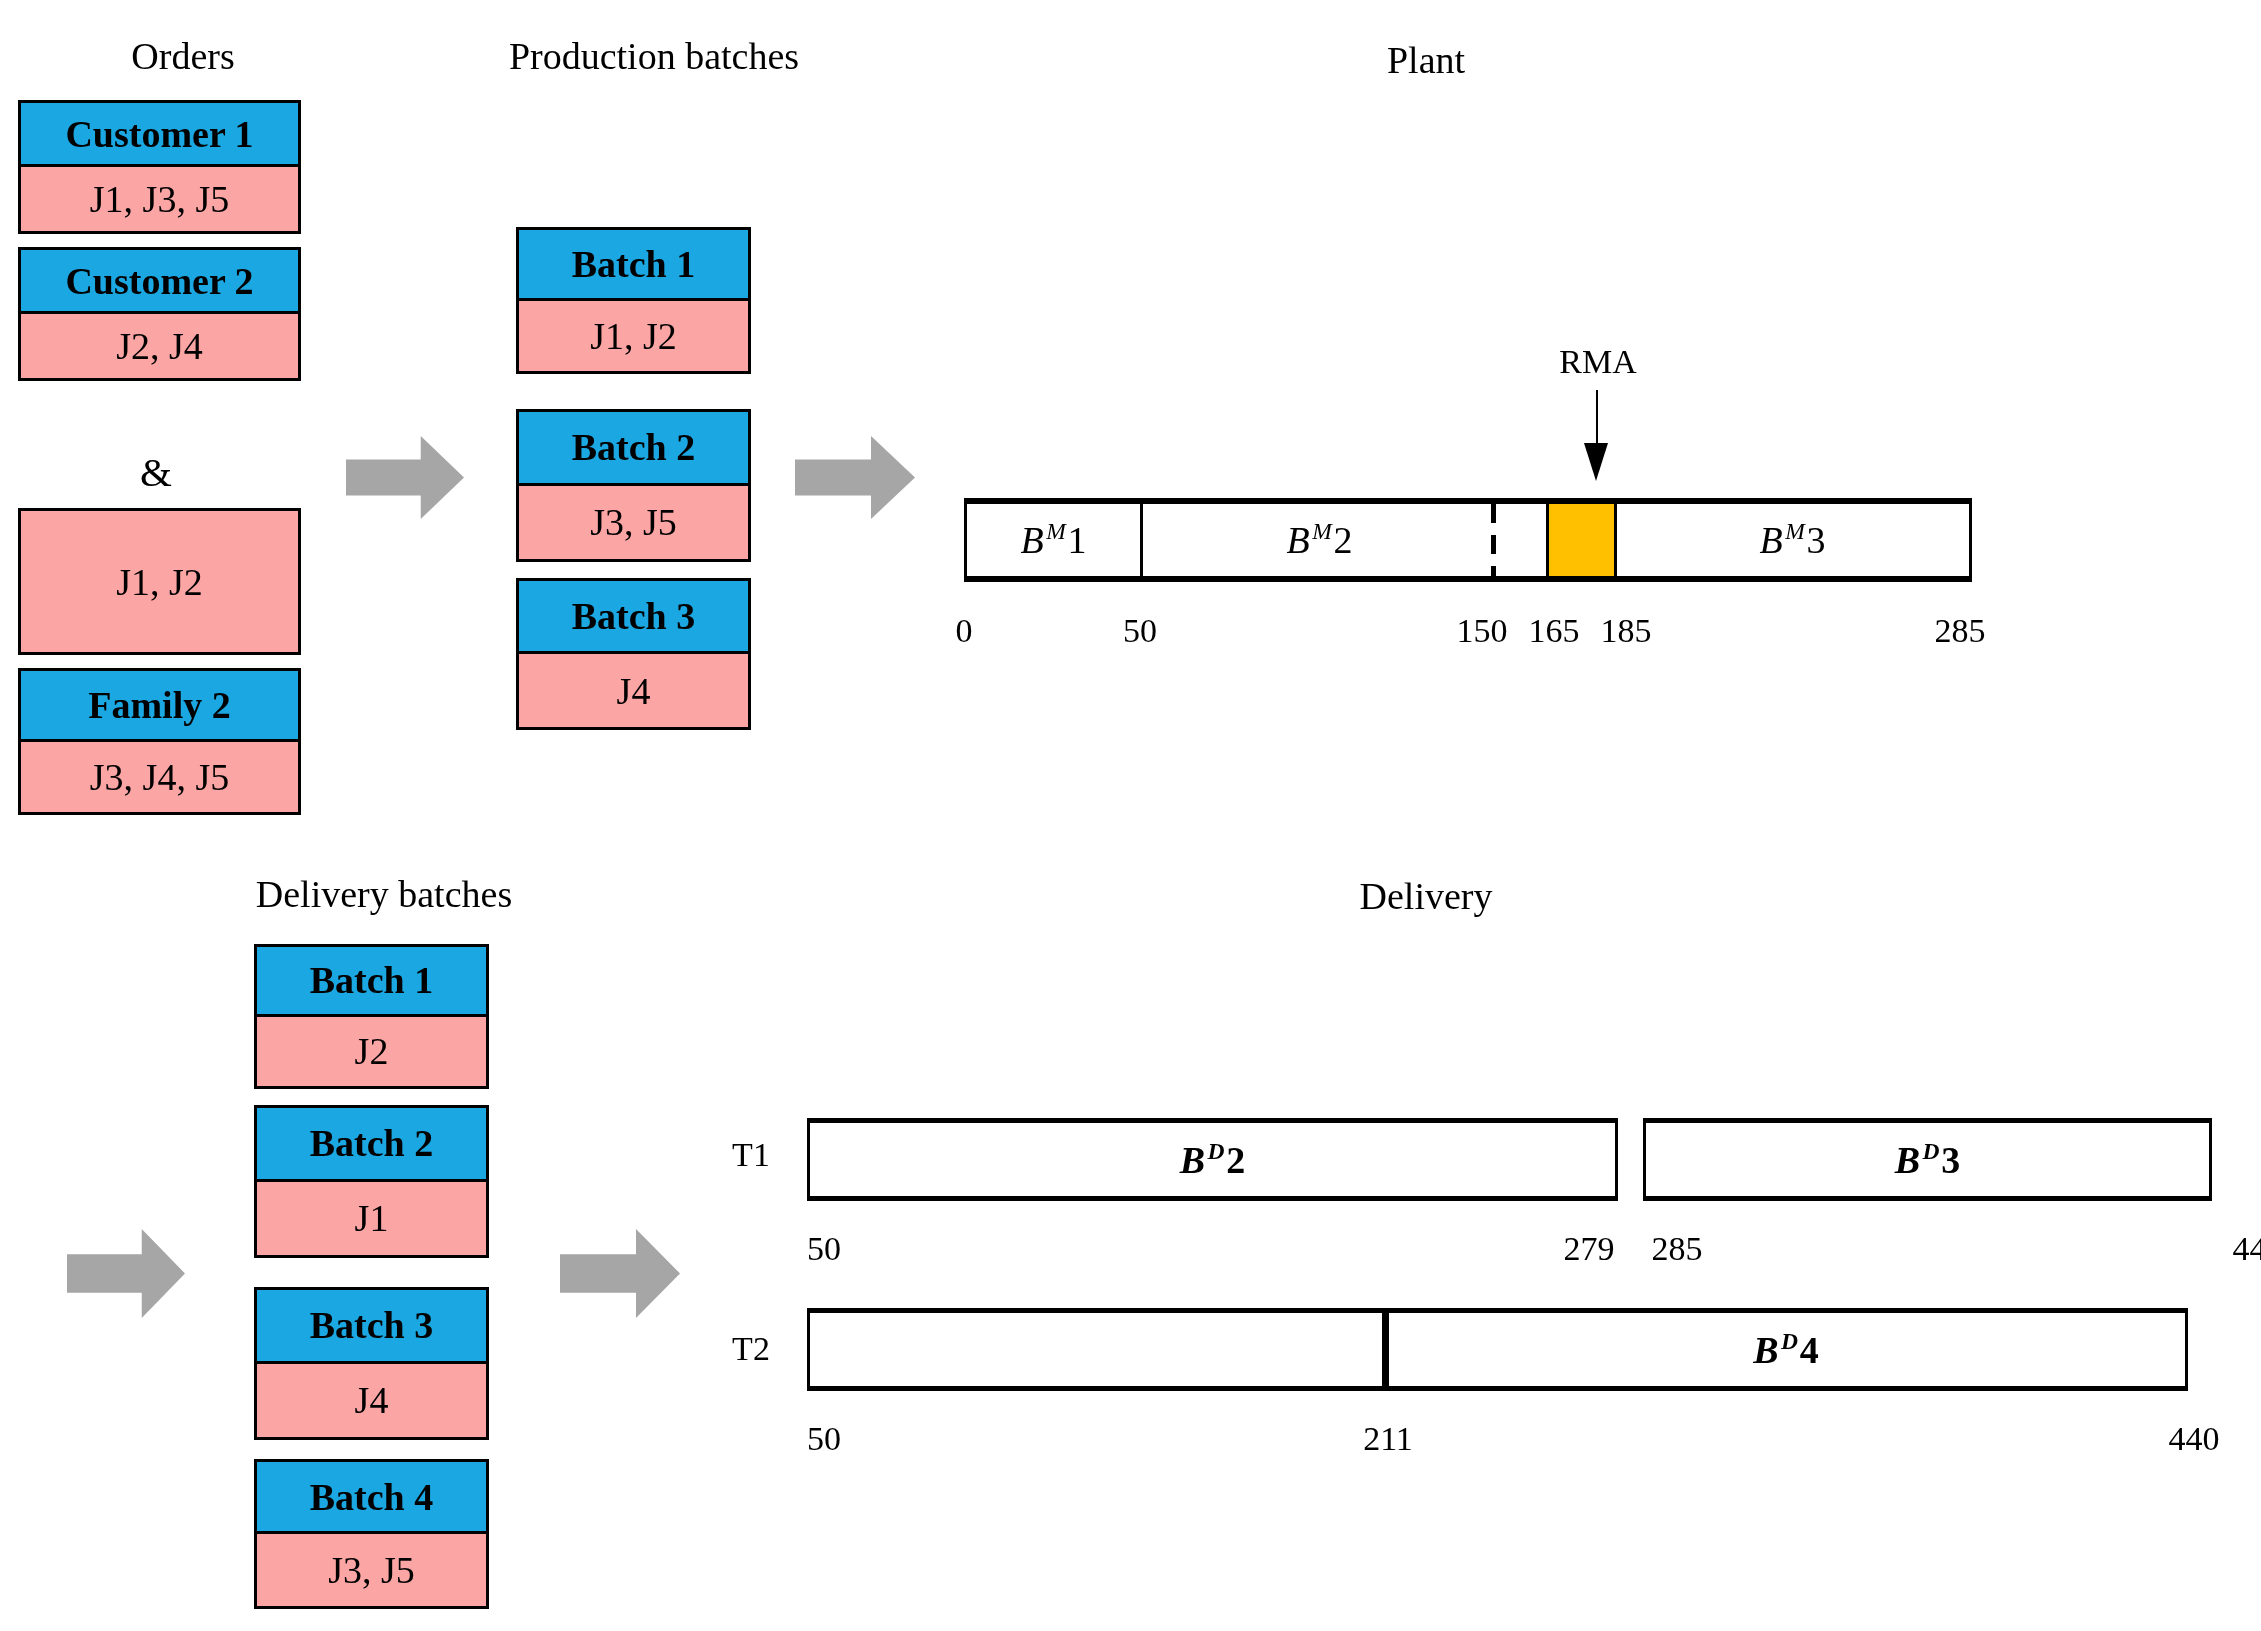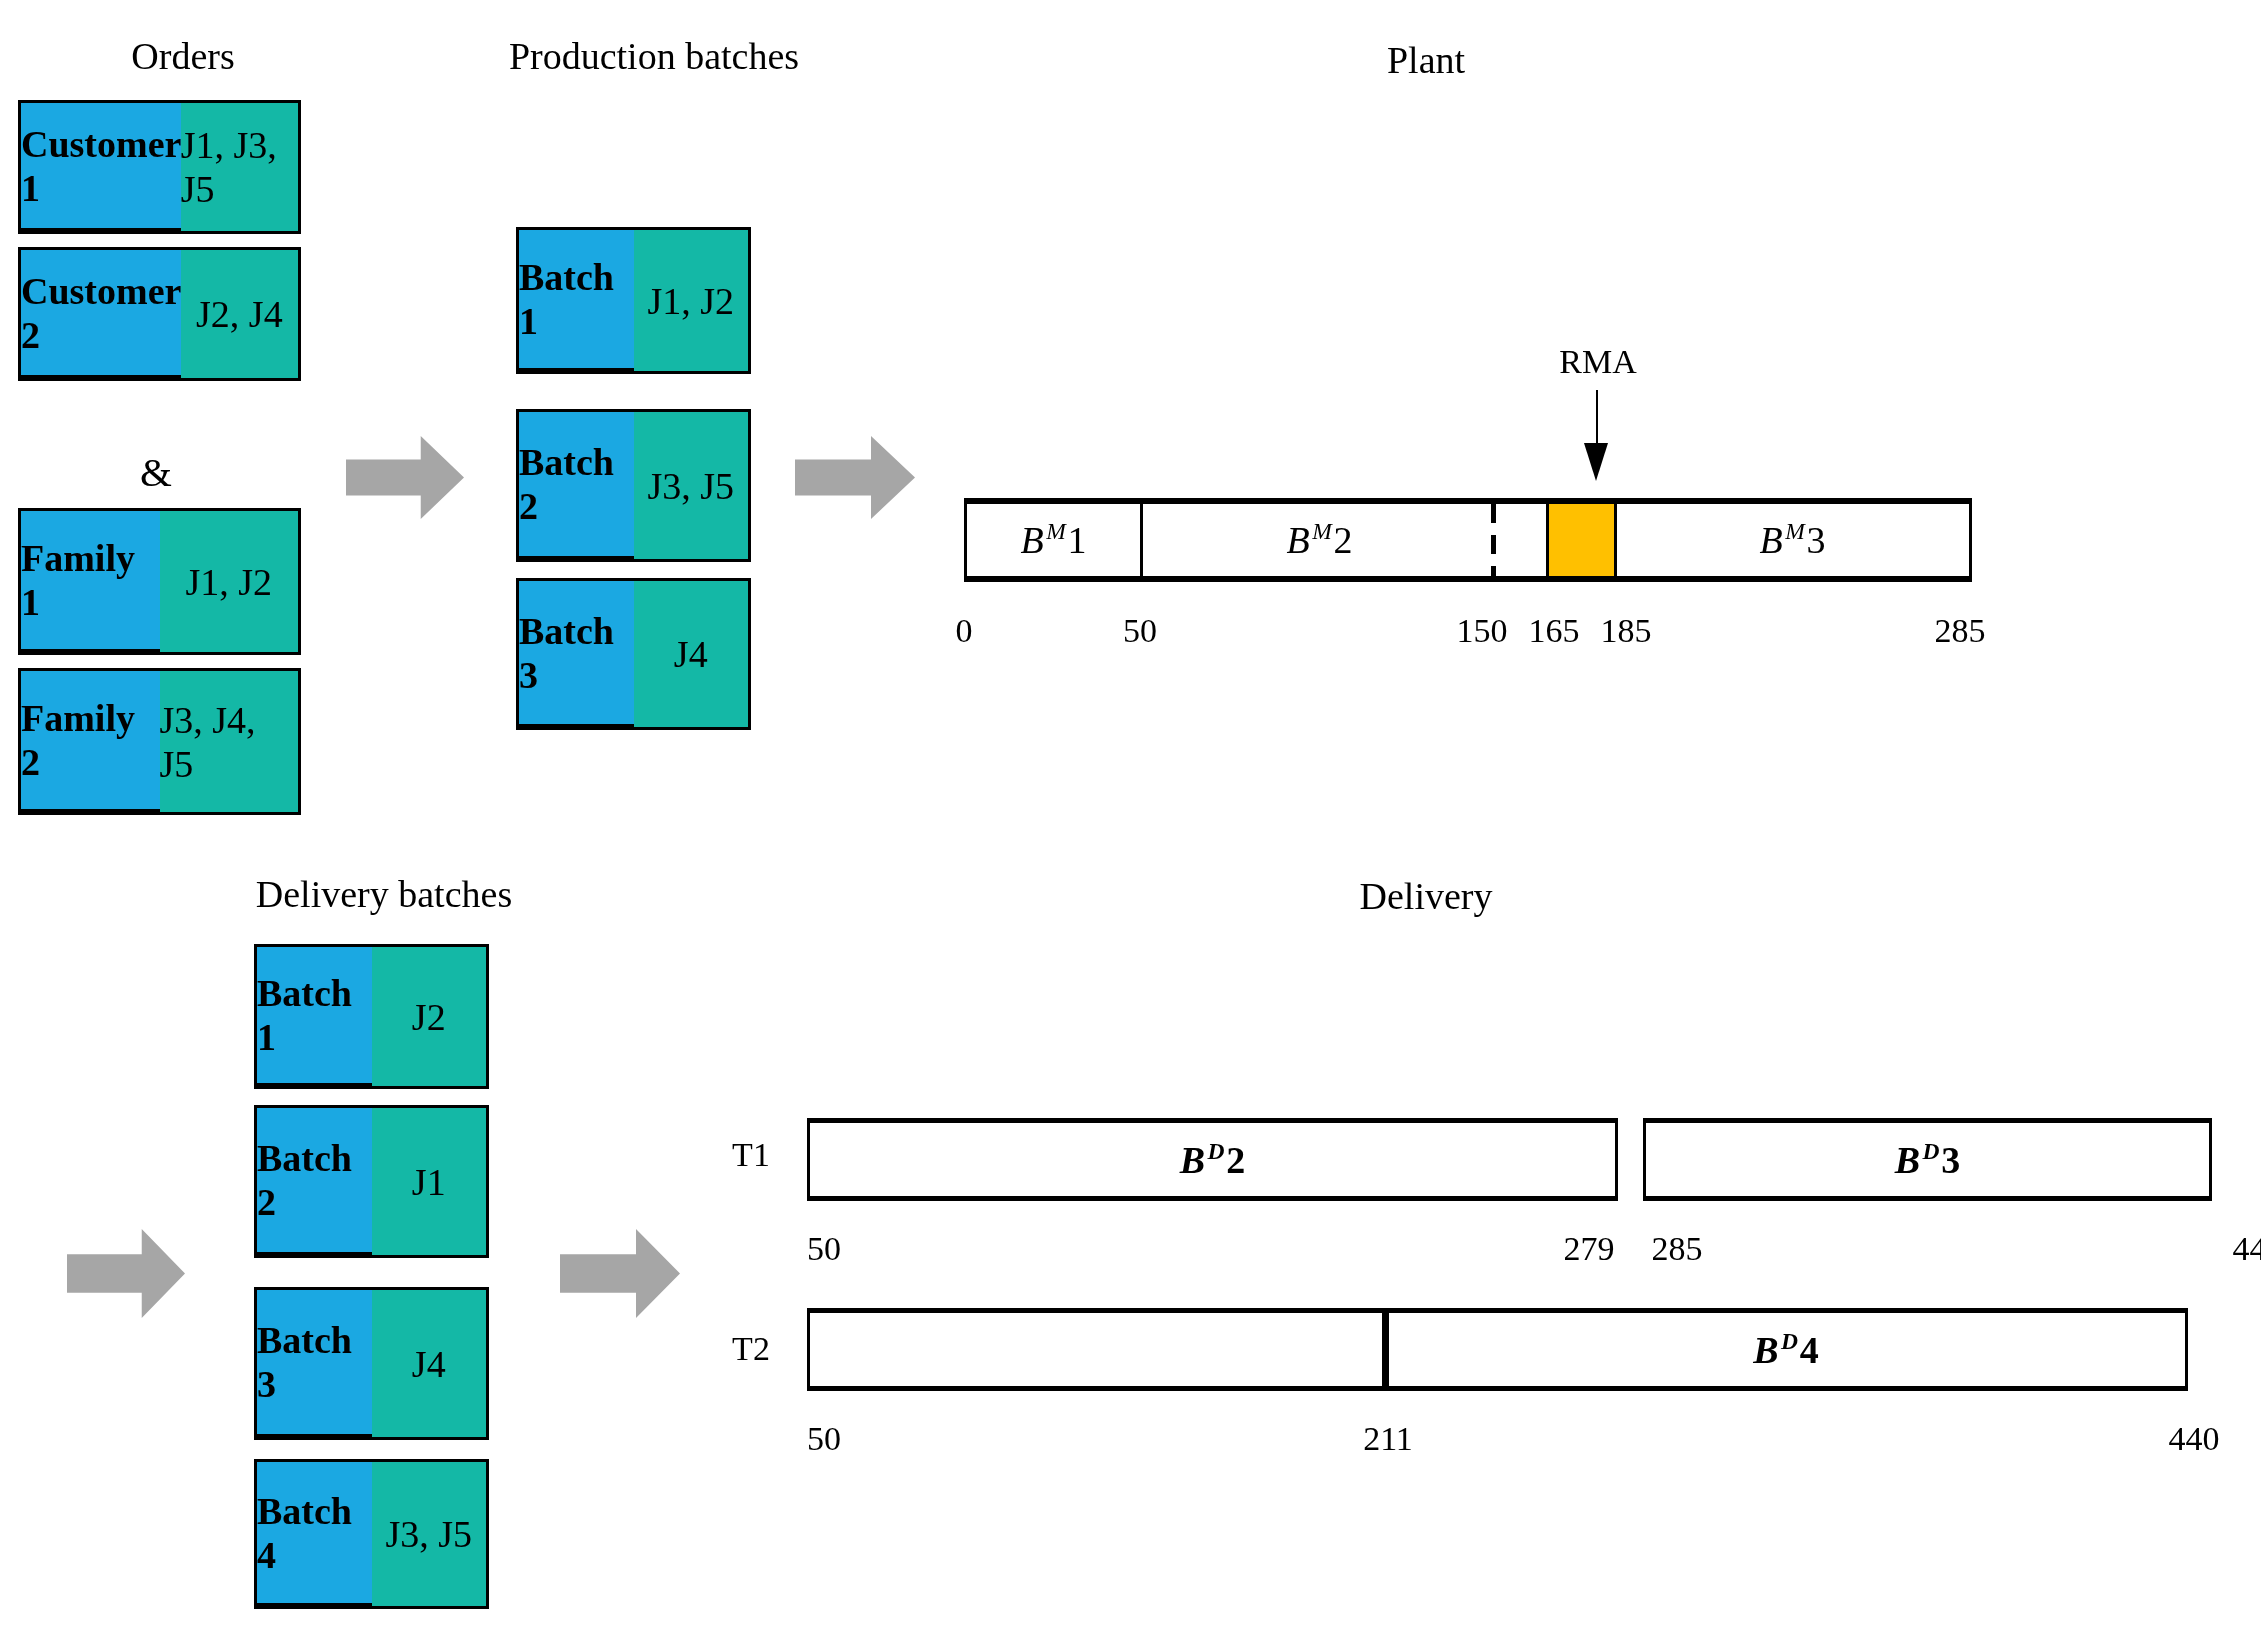--- a/index.html
+++ b/index.html
@@ -7,22 +7,22 @@
   body {
     width:2261px; height:1631px; position:relative;
     font-family:"Liberation Serif","DejaVu Serif",serif;
     color:#000;
   }
   .title {
     position:absolute; transform:translateX(-50%);
     font-size:38px; white-space:nowrap;
   }
   .card {
-    position:absolute; border:3.9px solid #000; background:#14b8a6;
-    display:flex; flex-direction:row;
+    position:absolute; border:3.9px solid #000; background:#fca5a5;
+    display:flex; flex-direction:column;
   }
   .card-header {
     flex:0 0 50%; background:#1BA8E2; border-bottom:3.1px solid #000;
     display:flex; align-items:center; justify-content:center;
     font-weight:bold; font-size:38px;
   }
   .card-body {
     flex:1 1 auto; display:flex; align-items:center; justify-content:center;
     font-size:38px;
   }
@@ -77,21 +77,20 @@
 <div class="card" style="left:18px; top:100px; width:283px; height:134px;">
   <div class="card-header">Customer 1</div>
   <div class="card-body">J1, J3, J5</div>
 </div>
 <div class="card" style="left:18px; top:247px; width:283px; height:134px;">
   <div class="card-header">Customer 2</div>
   <div class="card-body">J2, J4</div>
 </div>
 <div class="amp" style="left:156px; top:448px;">&amp;</div>
 <div class="card" style="left:18px; top:508px; width:283px; height:147px;">
-  <div class="card-header">Family 1</div>
   <div class="card-body">J1, J2</div>
 </div>
 <div class="card" style="left:18px; top:668px; width:283px; height:147px;">
   <div class="card-header">Family 2</div>
   <div class="card-body">J3, J4, J5</div>
 </div>
 
 <svg class="flow-arrow" style="left:346px; top:436px;" width="118" height="83" viewBox="0 0 150 106" preserveAspectRatio="none">
   <polygon points="0,30 95,30 95,0 150,53 95,106 95,76 0,76" fill="#A6A6A6"></polygon>
 </svg>

